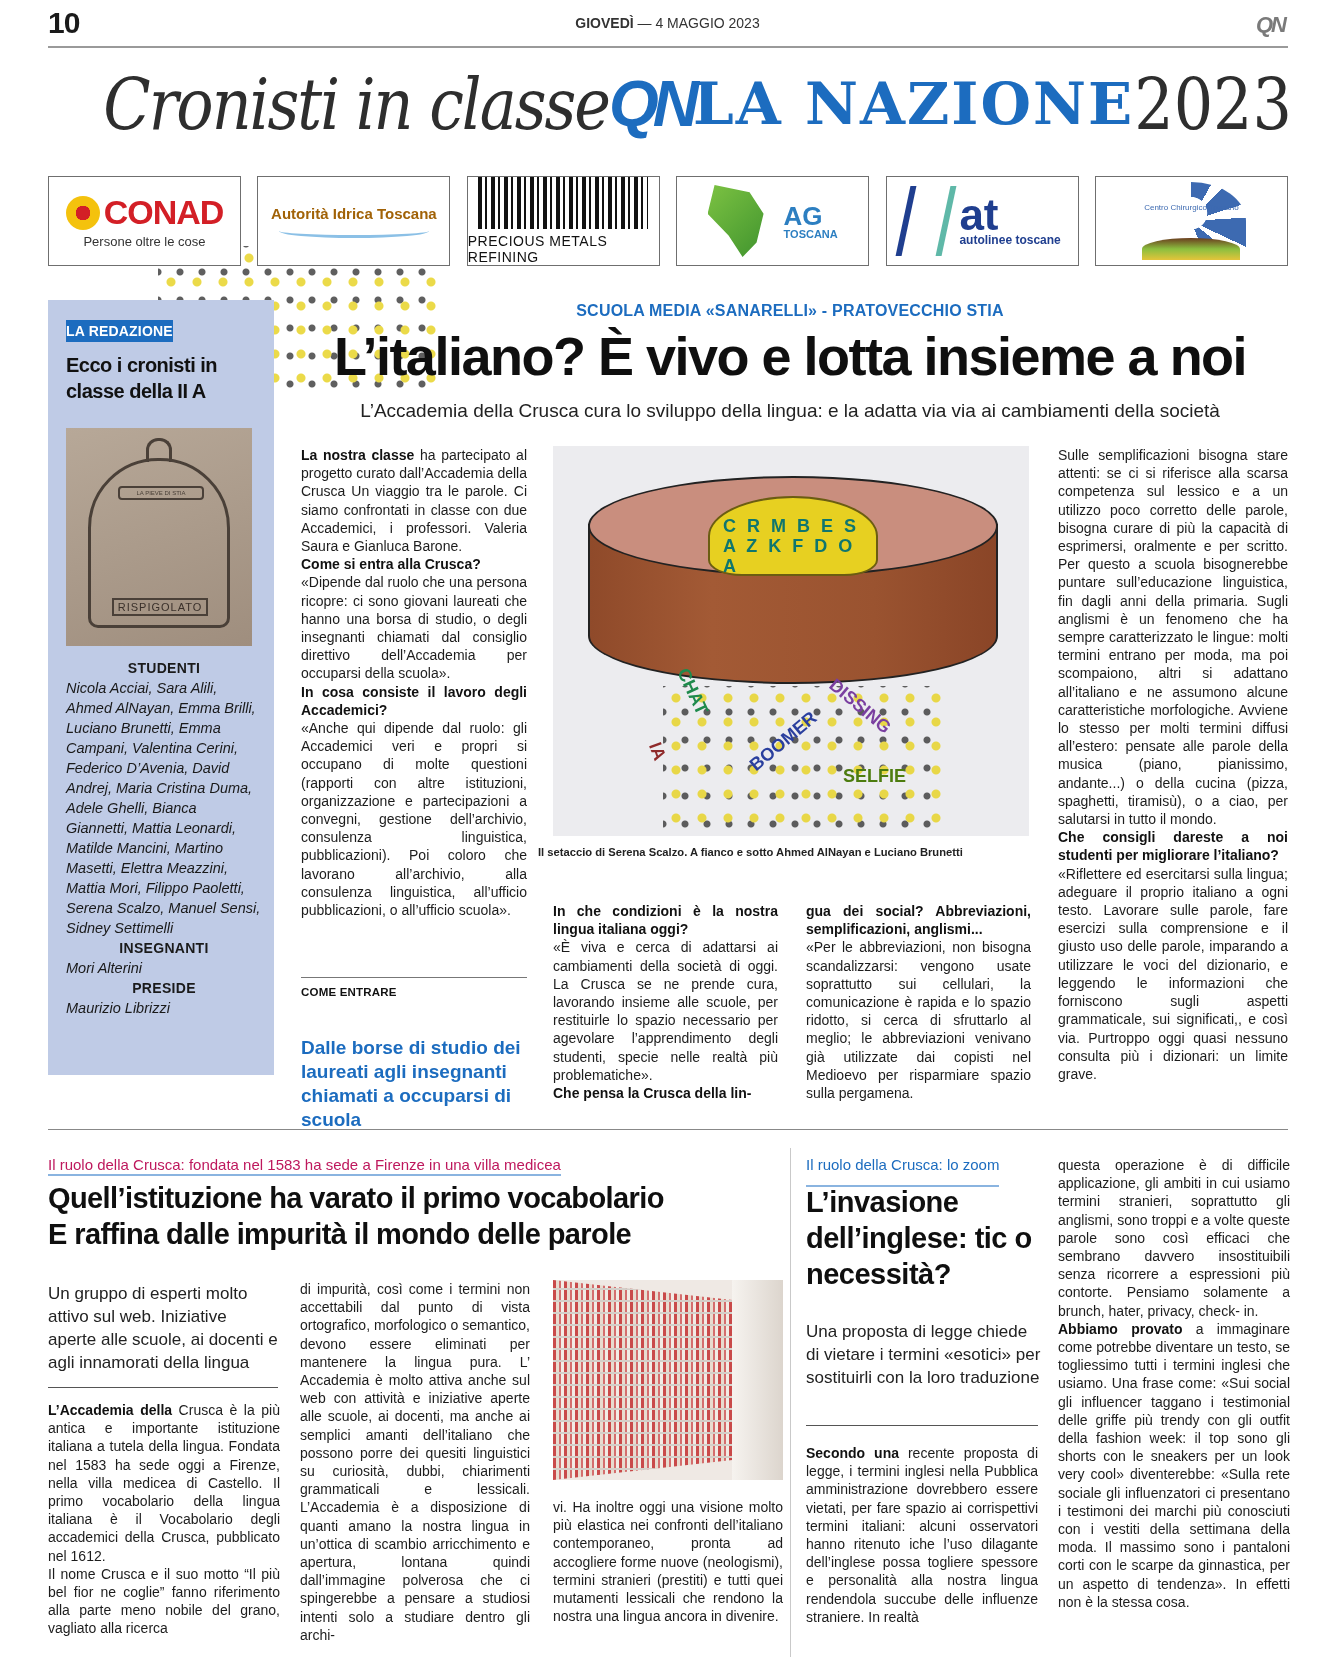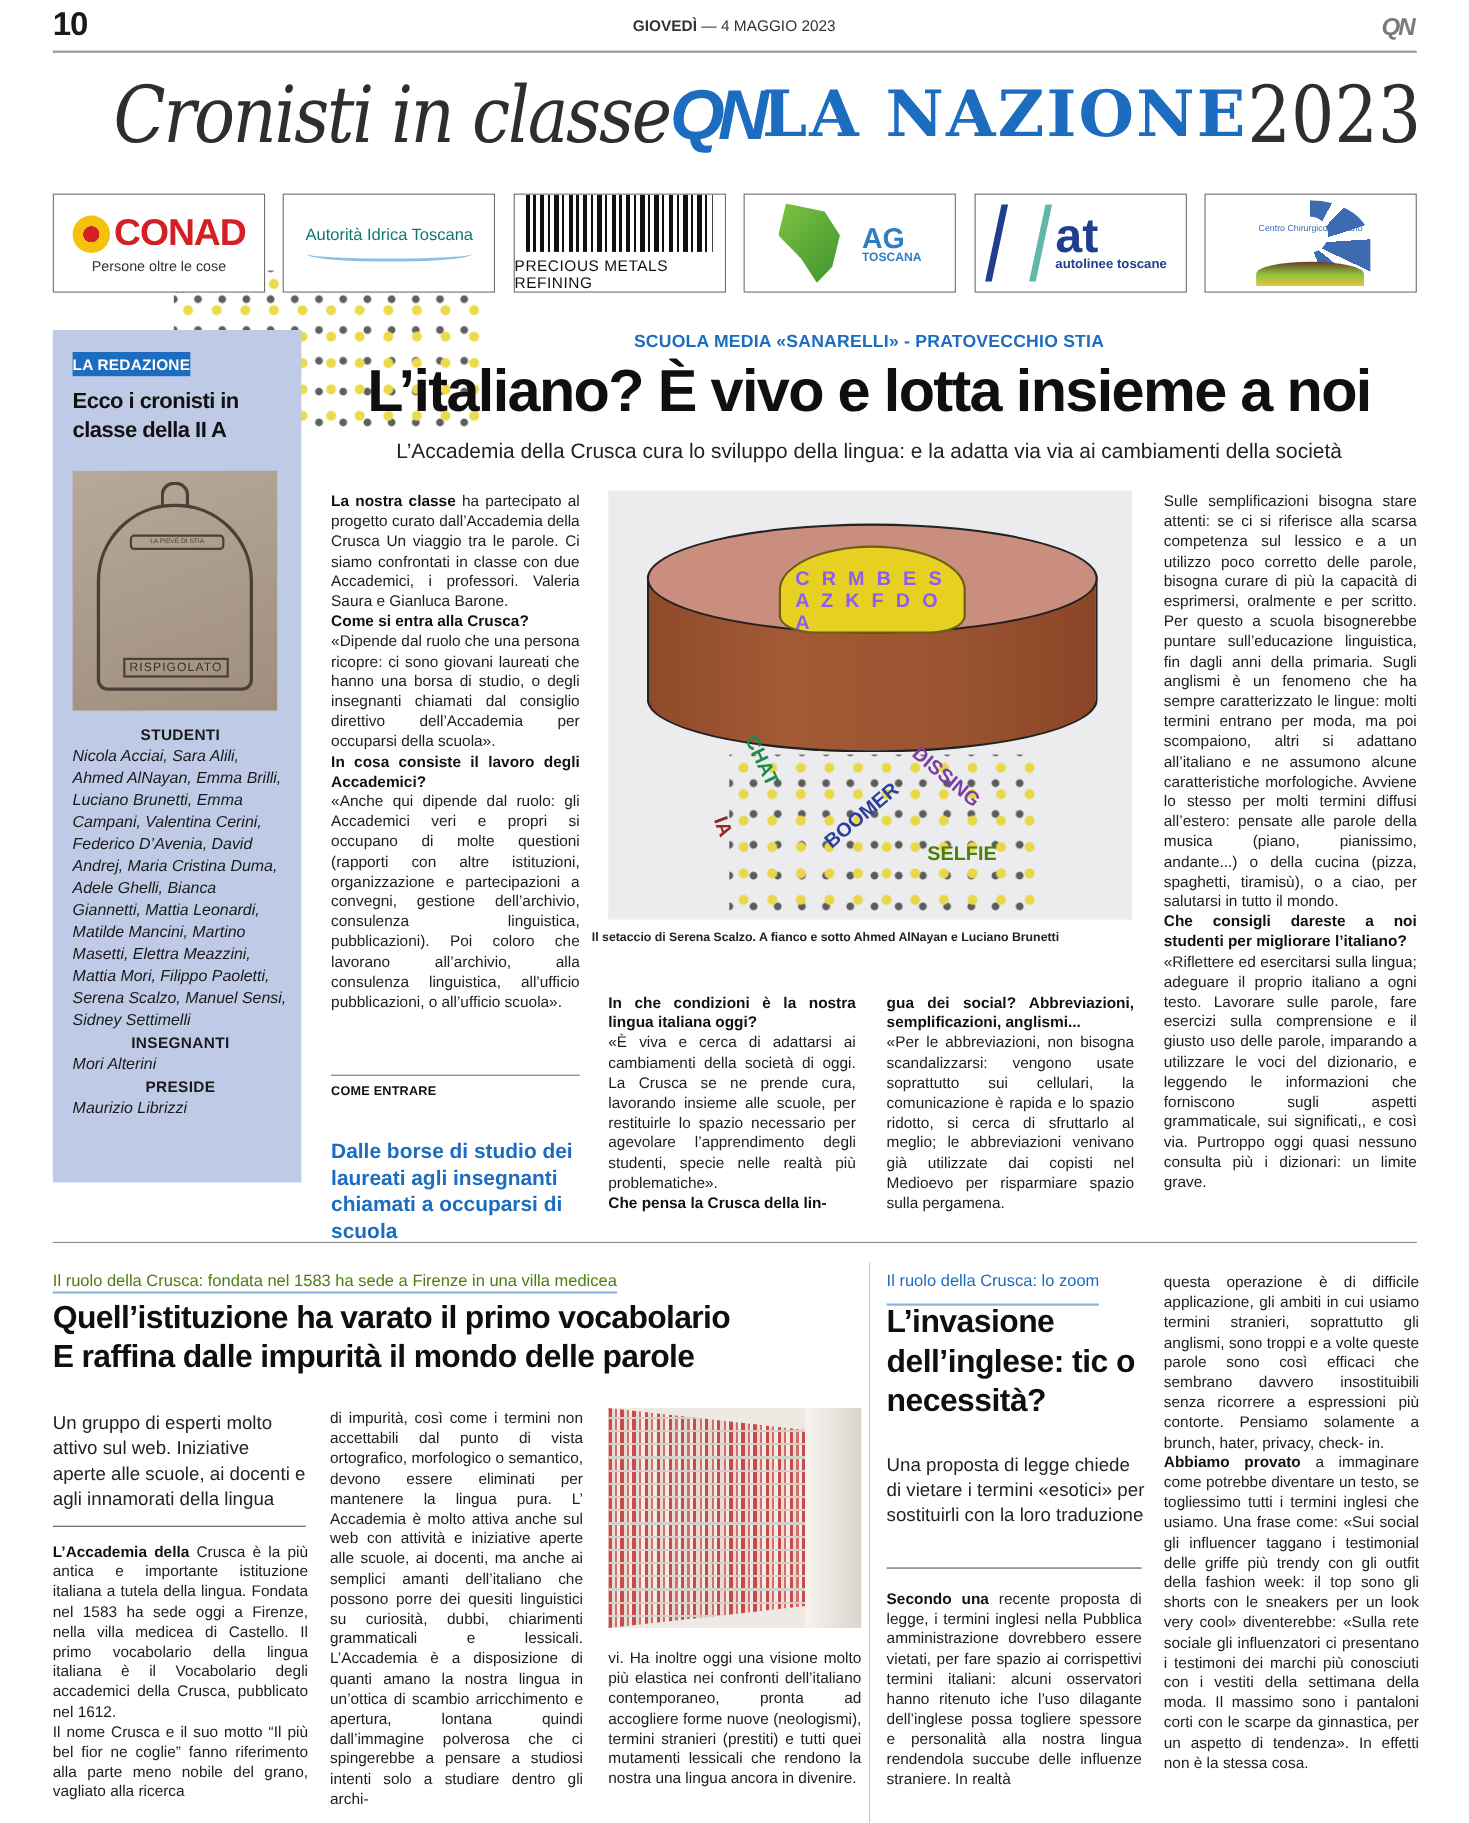--- a/index.html
+++ b/index.html
@@ -22,21 +22,21 @@
   .mh-qn { font-size: 64px; font-weight: bold; color: #1c6cbf; font-style: italic; letter-spacing: -6px; }
   .mh-name { font-family: "DejaVu Serif", serif; font-size: 58px; font-weight: bold; color: #1c6cbf; letter-spacing: 2px; }
   .mh-year { font-family: "DejaVu Serif", serif; font-size: 62px; color: #2e2e2e; transform: scaleY(1.15); }
 
   
   .sponsors { left: 48px; width: 1240px; top: 176px; height: 90px; display: flex; justify-content: space-between; }
   .sponsor { width: 193px; height: 90px; border: 1.5px solid #6f6f6f; display: flex; flex-direction: column; align-items: center; justify-content: center; background: #fff; overflow: hidden; }
   .sp-conad { font-size: 34px; font-weight: bold; color: #d31f26; letter-spacing: -1px; display:flex; align-items:center; gap:4px; }
   .sp-flower { width: 34px; height: 34px; border-radius: 50%; background: radial-gradient(circle, #d31f26 0 30%, #f4c20d 31% 100%); }
   .sp-sub { font-size: 13px; color: #333; margin-top: 2px; }
-  .sp-ait { font-size: 15px; color: #0f766e; }
+  .sp-ait { font-size: 15px; color: #a16207; font-weight: bold; }
   .sp-wave { width: 150px; height: 14px; border-bottom: 3px solid #8bc0e6; border-radius: 0 0 50% 50%; margin-top: 2px; }
   .sp-barcode { width: 170px; height: 60px; background: repeating-linear-gradient(90deg, #111 0 4px, #fff 4px 7px, #111 7px 9px, #fff 9px 13px); }
   .sp-pmr { font-size: 14px; color: #111; margin-top: 4px; letter-spacing: 0.5px; }
   .sp-toscana { display:flex; align-items:center; gap:6px; }
   .sp-map { width: 70px; height: 72px; background: linear-gradient(135deg, #7cc242, #3a8f2c); clip-path: polygon(10% 0, 60% 10%, 80% 40%, 70% 80%, 50% 100%, 30% 70%, 0 40%); }
   .sp-ag { color: #2d7fc1; font-weight: bold; font-size: 26px; line-height: 1; }
   .sp-ag small { display:block; font-size: 11px; }
   .sp-at { display:flex; align-items:center; gap:10px; }
   .sp-at-lines { width: 46px; height: 70px; border-left: 6px solid #1f3e8f; border-right: 6px solid #5fb8a8; transform: skewX(-12deg); }
   .sp-at-txt { color: #1f3e8f; font-weight: bold; font-size: 44px; line-height: 0.9; }
@@ -81,21 +81,21 @@
   .caption1 { left: 538px; top: 846px; width: 480px; font-size: 11.2px; font-weight: bold; color: #222; }
 
   .c2 { left: 553px; top: 902px; width: 225px; }
   .c3 { left: 806px; top: 902px; width: 225px; }
   .c4 { left: 1058px; top: 446px; width: 230px; }
 
   .mid-rule { left: 48px; top: 1129px; width: 1240px; height: 1px; background: #888; }
   .vsep { left: 790px; top: 1148px; width: 1px; height: 509px; background: #c9c9c9; }
 
   
-  .b-kicker { left: 48px; top: 1156px; font-size: 15px; color: #4d7c0f; border-bottom: 2px solid #8ab4e0; padding-bottom: 1px; }
+  .b-kicker { left: 48px; top: 1156px; font-size: 15px; color: #be185d; border-bottom: 2px solid #8ab4e0; padding-bottom: 1px; }
   .b-headline { left: 48px; top: 1180px; width: 740px; font-size: 29px; font-weight: bold; line-height: 36px; letter-spacing: -0.6px; color: #0f0f0f; }
   .b-dek { left: 48px; top: 1282px; width: 230px; font-size: 17px; line-height: 23px; color: #222; }
   .b-dek-rule { left: 48px; top: 1387px; width: 230px; height: 1px; background: #555; }
   .b-c1 { left: 48px; top: 1401px; width: 232px; }
   .b-c2 { left: 300px; top: 1280px; width: 230px; }
   .photo2 { left: 553px; top: 1280px; width: 230px; height: 200px; overflow: hidden; background: #efe9e4; }
   .shelves { position:absolute; left: 0; top: 0; width: 100%; height: 100%; background:
       repeating-linear-gradient(0deg, transparent 0 10px, #d4cfc9 10px 12px),
       repeating-linear-gradient(90deg, #c94a4a 0 3px, #e8dcd0 3px 6px, #d46e6e 6px 8px, #f2ece6 8px 11px); clip-path: polygon(0 0, 78% 10%, 78% 90%, 0 100%); }
   .shelves-r { position:absolute; right: 0; top: 0; width: 22%; height: 100%; background: linear-gradient(90deg, #f6f3ef, #dcd5cd); }
@@ -195,21 +195,21 @@
 </div>
 <div class="abs side-rule"></div>
 <div class="abs box-kicker">COME ENTRARE</div>
 <div class="abs box-title">Dalle borse di studio dei laureati agli insegnanti chiamati a occuparsi di scuola</div>
 
 <div class="abs photo1">
   <div class="sieve">
     <div class="sieve-body"></div>
     <div class="sieve-rim"></div>
     <div class="sieve-fill"></div>
-    <div class="sieve-letters" style="color:#8b5cf6">C R M B E S A Z K F D O A</div>
+    <div class="sieve-letters" style="color:#0f766e">C R M B E S A Z K F D O A</div>
   </div>
   <div class="dots"></div>
   <div class="word" style="left:115px;top:235px;color:#1f8a4c;transform:rotate(65deg)">CHAT</div>
   <div class="word" style="left:95px;top:295px;color:#8f2a2a;transform:rotate(70deg)">IA</div>
   <div class="word" style="left:190px;top:285px;color:#2a3f9e;transform:rotate(-40deg)">BOOMER</div>
   <div class="word" style="left:270px;top:250px;color:#7a3fa0;transform:rotate(40deg)">DISSING</div>
   <div class="word" style="left:290px;top:320px;color:#4d7c0f">SELFIE</div>
 </div>
 <div class="abs caption1">Il setaccio di Serena Scalzo. A fianco e sotto Ahmed AlNayan e Luciano Brunetti</div>
 

